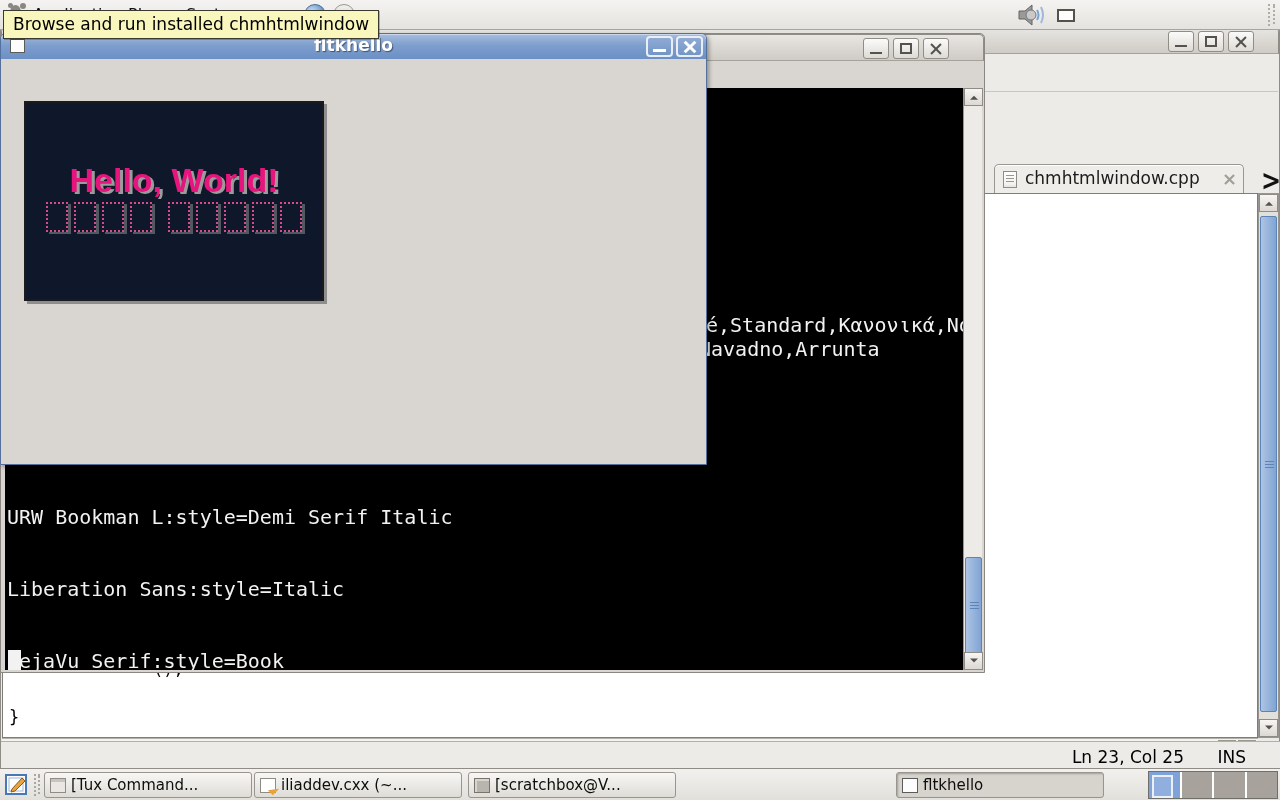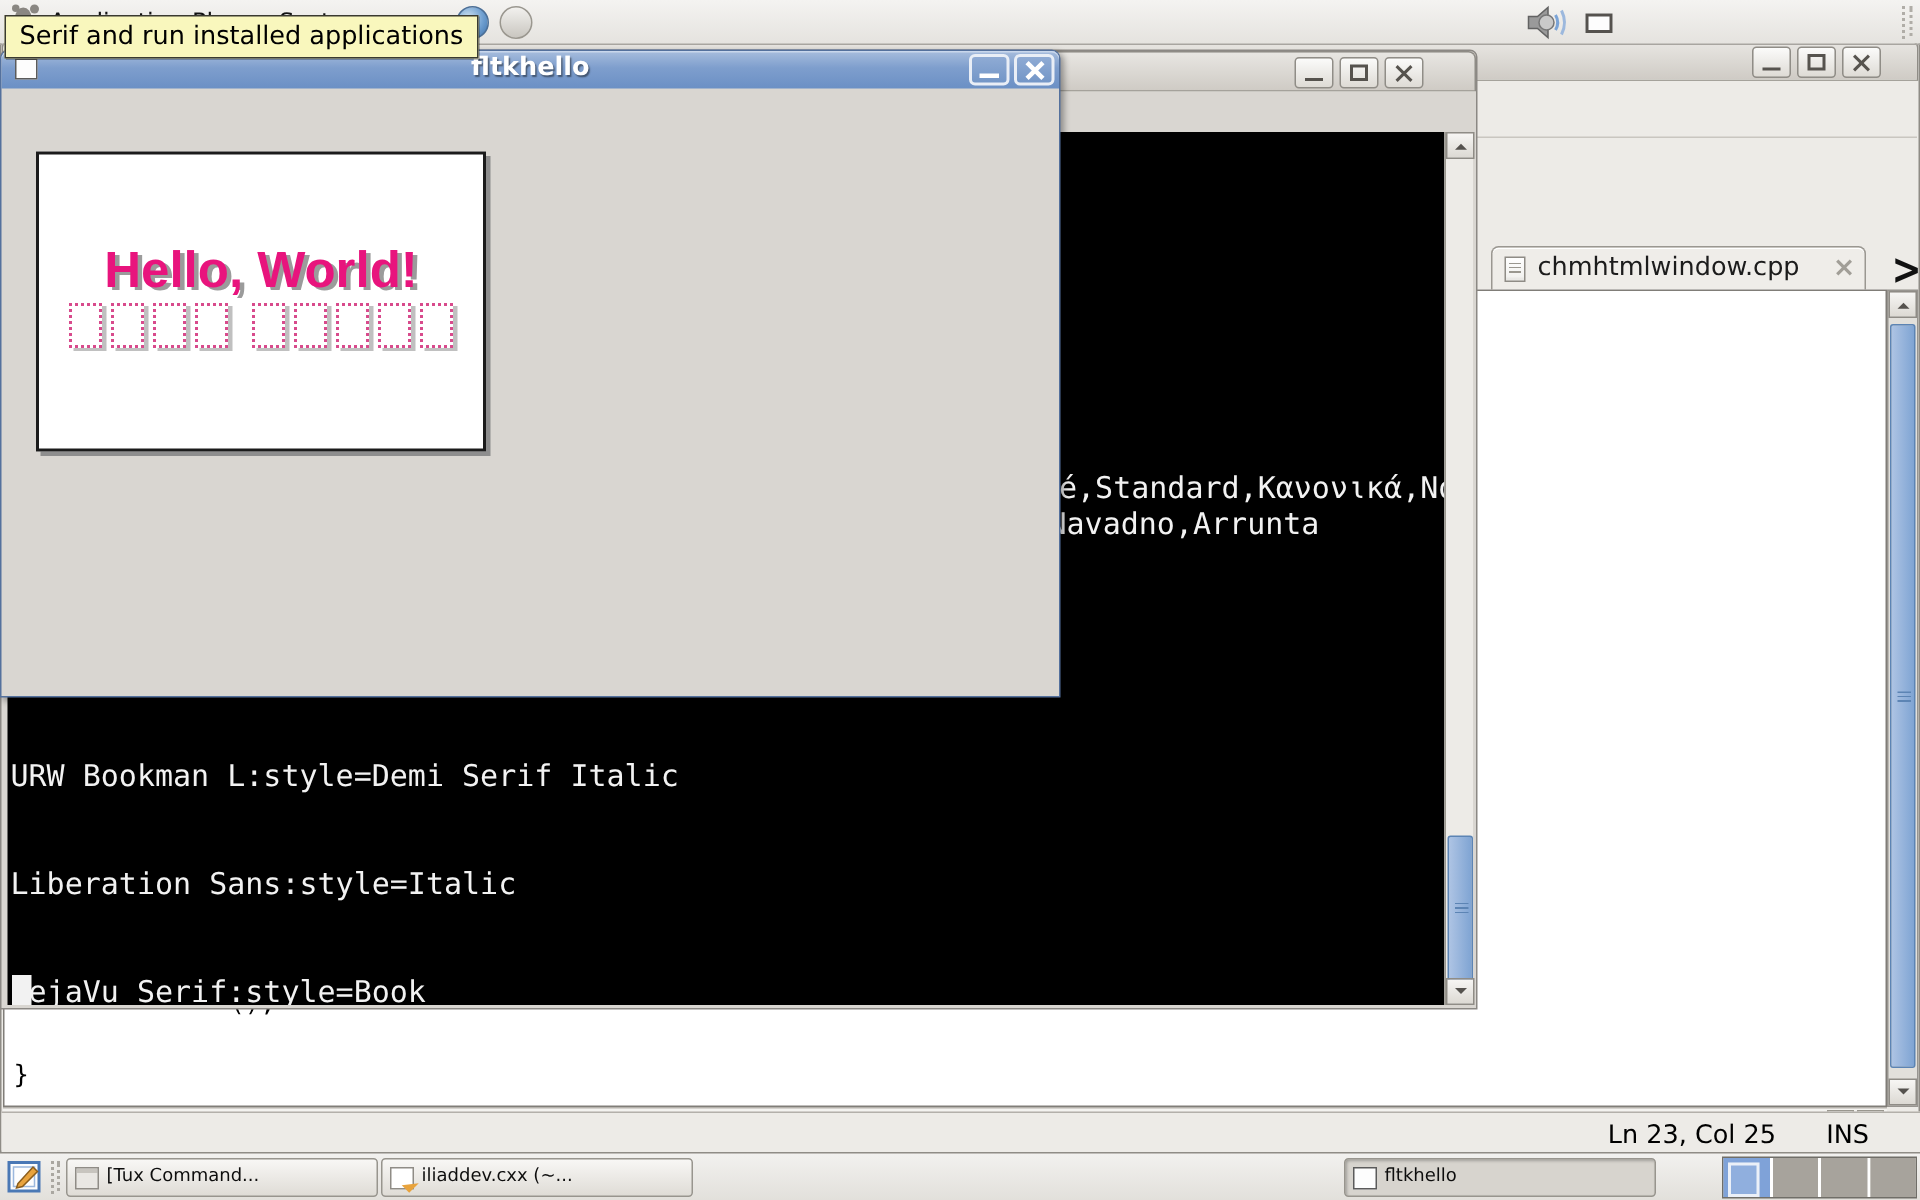--- a/index.html
+++ b/index.html
@@ -69,32 +69,32 @@
   
   #fltk { left:0; top:33px; width:707px; height:432px; background:#D9D6D1; border:1px solid #54719D; z-index:30; border-radius:6px 6px 0 0; box-shadow:2px 2px 4px rgba(0,0,0,0.35); }
   #fltk-titlebar { position:absolute; left:0; top:0; right:0; height:25px; border-radius:5px 5px 0 0; background:linear-gradient(180deg,#A7BDDD 0%, #7E9ECD 45%, #6B90C5 100%); box-shadow:inset 0 1px 0 #C9D7EC; }
   #fltk-title { position:absolute; left:0; right:0; top:1px; text-align:center; font-size:17px; font-weight:bold; color:#fff; text-shadow:1px 1px 1px rgba(0,0,0,0.45); }
   #fltk-winicon { position:absolute; left:9px; top:5px; width:15px; height:14px; background:#fdfdfd; border:1px solid #5b5b5b; }
   .bbtn { position:absolute; top:2px; width:27px; height:21px; border:2px solid #E9EEF6; border-radius:4px; background:linear-gradient(#8FABD4,#7396C7); }
   .bbtn.b-min::after { content:""; position:absolute; left:5px; right:5px; bottom:3px; height:3px; background:#fff; }
   .bbtn.b-close::before, .bbtn.b-close::after { content:""; position:absolute; left:50%; top:50%; width:15px; height:3px; background:#fff; }
   .bbtn.b-close::before { transform:translate(-50%,-50%) rotate(45deg); }
   .bbtn.b-close::after  { transform:translate(-50%,-50%) rotate(-45deg); }
-  #fltk-canvas { position:absolute; left:23px; top:67px; width:300px; height:200px; background:#ffffff; border:2px solid #1b1b1b; box-shadow:3px 3px 0 #8E8E8E; text-align:center; }
+  #fltk-canvas { position:absolute; left:23px; top:67px; width:300px; height:200px; background:#0f172a; border:2px solid #1b1b1b; box-shadow:3px 3px 0 #8E8E8E; text-align:center; }
   #hello-text { margin-top:58px; font-size:34px; font-weight:bold; color:#E8147D; text-shadow:3px 2px 0 #9B9B9B; font-family:"Liberation Sans","DejaVu Sans",sans-serif; letter-spacing:0px; }
   #tofu-row { margin-top:2px; display:flex; justify-content:center; gap:6px; }
   .tofu-group { display:flex; gap:6px; }
   .tofu-group + .tofu-group { margin-left:10px; }
   .tofu { width:22px; height:30px; border:2px dotted #D84A8C; box-shadow:3px 2px 0 rgba(140,140,140,0.55); }
 
   
   #taskbar { position:absolute; left:0; top:768px; width:1280px; height:32px; background:linear-gradient(#F2F1EF,#E2E0DB); border-top:1px solid #8F8C86; z-index:50; }
   #show-desktop { position:absolute; left:3px; top:3px; width:27px; height:26px; }
   #taskbar-grip { position:absolute; left:34px; top:5px; width:7px; height:22px; background:repeating-linear-gradient(180deg,#AAA7A1 0 2px, transparent 2px 4px), repeating-linear-gradient(180deg,#AAA7A1 0 2px, transparent 2px 4px); background-size:2px 100%,2px 100%; background-position:0 0,4px 2px; background-repeat:repeat-y; }
-  .tbtn { position:absolute; top:3px; width:208px; height:26px; background:linear-gradient(#F8F7F5,#DFDCD6); border:1px solid #98958E; border-radius:3px; font-size:12px; color:#0d0d0d; overflow:hidden; white-space:nowrap; padding:3px 4px 17px 26px; }
+  .tbtn { position:absolute; top:3px; width:208px; height:26px; background:linear-gradient(#F8F7F5,#DFDCD6); border:1px solid #98958E; border-radius:3px; font-size:15px; color:#0d0d0d; overflow:hidden; white-space:nowrap; padding:3px 4px 17px 26px; }
   .tbtn.active { background:#D7D4CE; box-shadow:inset 1px 1px 2px rgba(0,0,0,0.25); }
   .tbtn .ticon { position:absolute; left:5px; top:5px; width:16px; height:15px; }
   .ticon.win-gray { background:#E9E7E3; border:1px solid #8f8c86; box-shadow:inset 0 3px 0 #c7c4be; }
   .ticon.gedit-doc { background:#fff; border:1px solid #8f8c86; }
   .ticon.gedit-doc::after { content:""; position:absolute; right:-2px; bottom:-2px; width:0; height:0; border-left:7px solid transparent; border-bottom:9px solid #E8A33D; transform:rotate(45deg); }
   .ticon.sbox { background:#B8B5AF; border:1px solid #77746e; box-shadow:inset 2px 2px 0 #d8d5cf; }
   .ticon.term-dark { background:#2E2D2B; border:1px solid #6b6965; box-shadow:inset 0 2px 0 #55534f; }
   .ticon.win-white { background:#FDFDFD; border:1px solid #5b5b5b; }
   #pager { position:absolute; left:1148px; top:2px; width:130px; height:28px; border:1px solid #706E68; display:flex; }
   .ws { flex:1; background:#A7A39C; border-right:2px solid #FFF; position:relative; }
@@ -215,40 +215,44 @@
     <svg class="speaker-svg" width="38" height="26" viewBox="0 0 38 26">
       <polygon points="3,9 9,9 16,3 16,23 9,17 3,17" fill="#9a9a9a" stroke="#626262" stroke-width="1"></polygon>
       <circle cx="15" cy="13" r="5" fill="#c9c9c9" stroke="#767676"></circle>
       <path d="M21 8 Q24 13 21 18" stroke="#7AA3D6" fill="none" stroke-width="2"></path>
       <path d="M25 5 Q29 13 25 21" stroke="#9CB8DD" fill="none" stroke-width="2"></path>
     </svg>
     <span id="tray-window-icon"></span>
     <span id="panel-grip"></span>
   </div>
 
-  <div id="tooltip">Serif and run installed applications</div>
+  <div id="tooltip">Browse and run installed chmhtmlwindow</div>
 
   <div id="taskbar">
     <span id="show-desktop">
       <svg width="27" height="26" viewBox="0 0 27 26">
         <rect x="3" y="3" width="20" height="19" fill="#fdfdfd" stroke="#4a78b5" stroke-width="2"></rect>
         <rect x="6" y="6" width="14" height="13" fill="none" stroke="#9cb8dd" stroke-width="1"></rect>
         <polygon points="9,17 19,6 22,9 12,19 8,20" fill="#E8A33D" stroke="#8a5d1d" stroke-width="1"></polygon>
       </svg>
     </span>
     <span id="taskbar-grip"></span>
 
     <span class="tbtn" style="left:44px;">
       <span class="ticon win-gray"></span>
       <span>[Tux Command...</span>
     </span>
     <span class="tbtn" style="left:254px;">
       <span class="ticon gedit-doc"></span>
       <span>iliaddev.cxx (~...</span>
     </span>
+    <span class="tbtn" style="left:468px;">
+      <span class="ticon sbox"></span>
+      <span>[scratchbox@V...</span>
+    </span>
     <span class="tbtn active" style="left:896px;">
       <span class="ticon win-white"></span>
       <span>fltkhello</span>
     </span>
 
     <span id="pager">
       <span class="ws active"></span>
       <span class="ws"></span>
       <span class="ws"></span>
       <span class="ws"></span>

